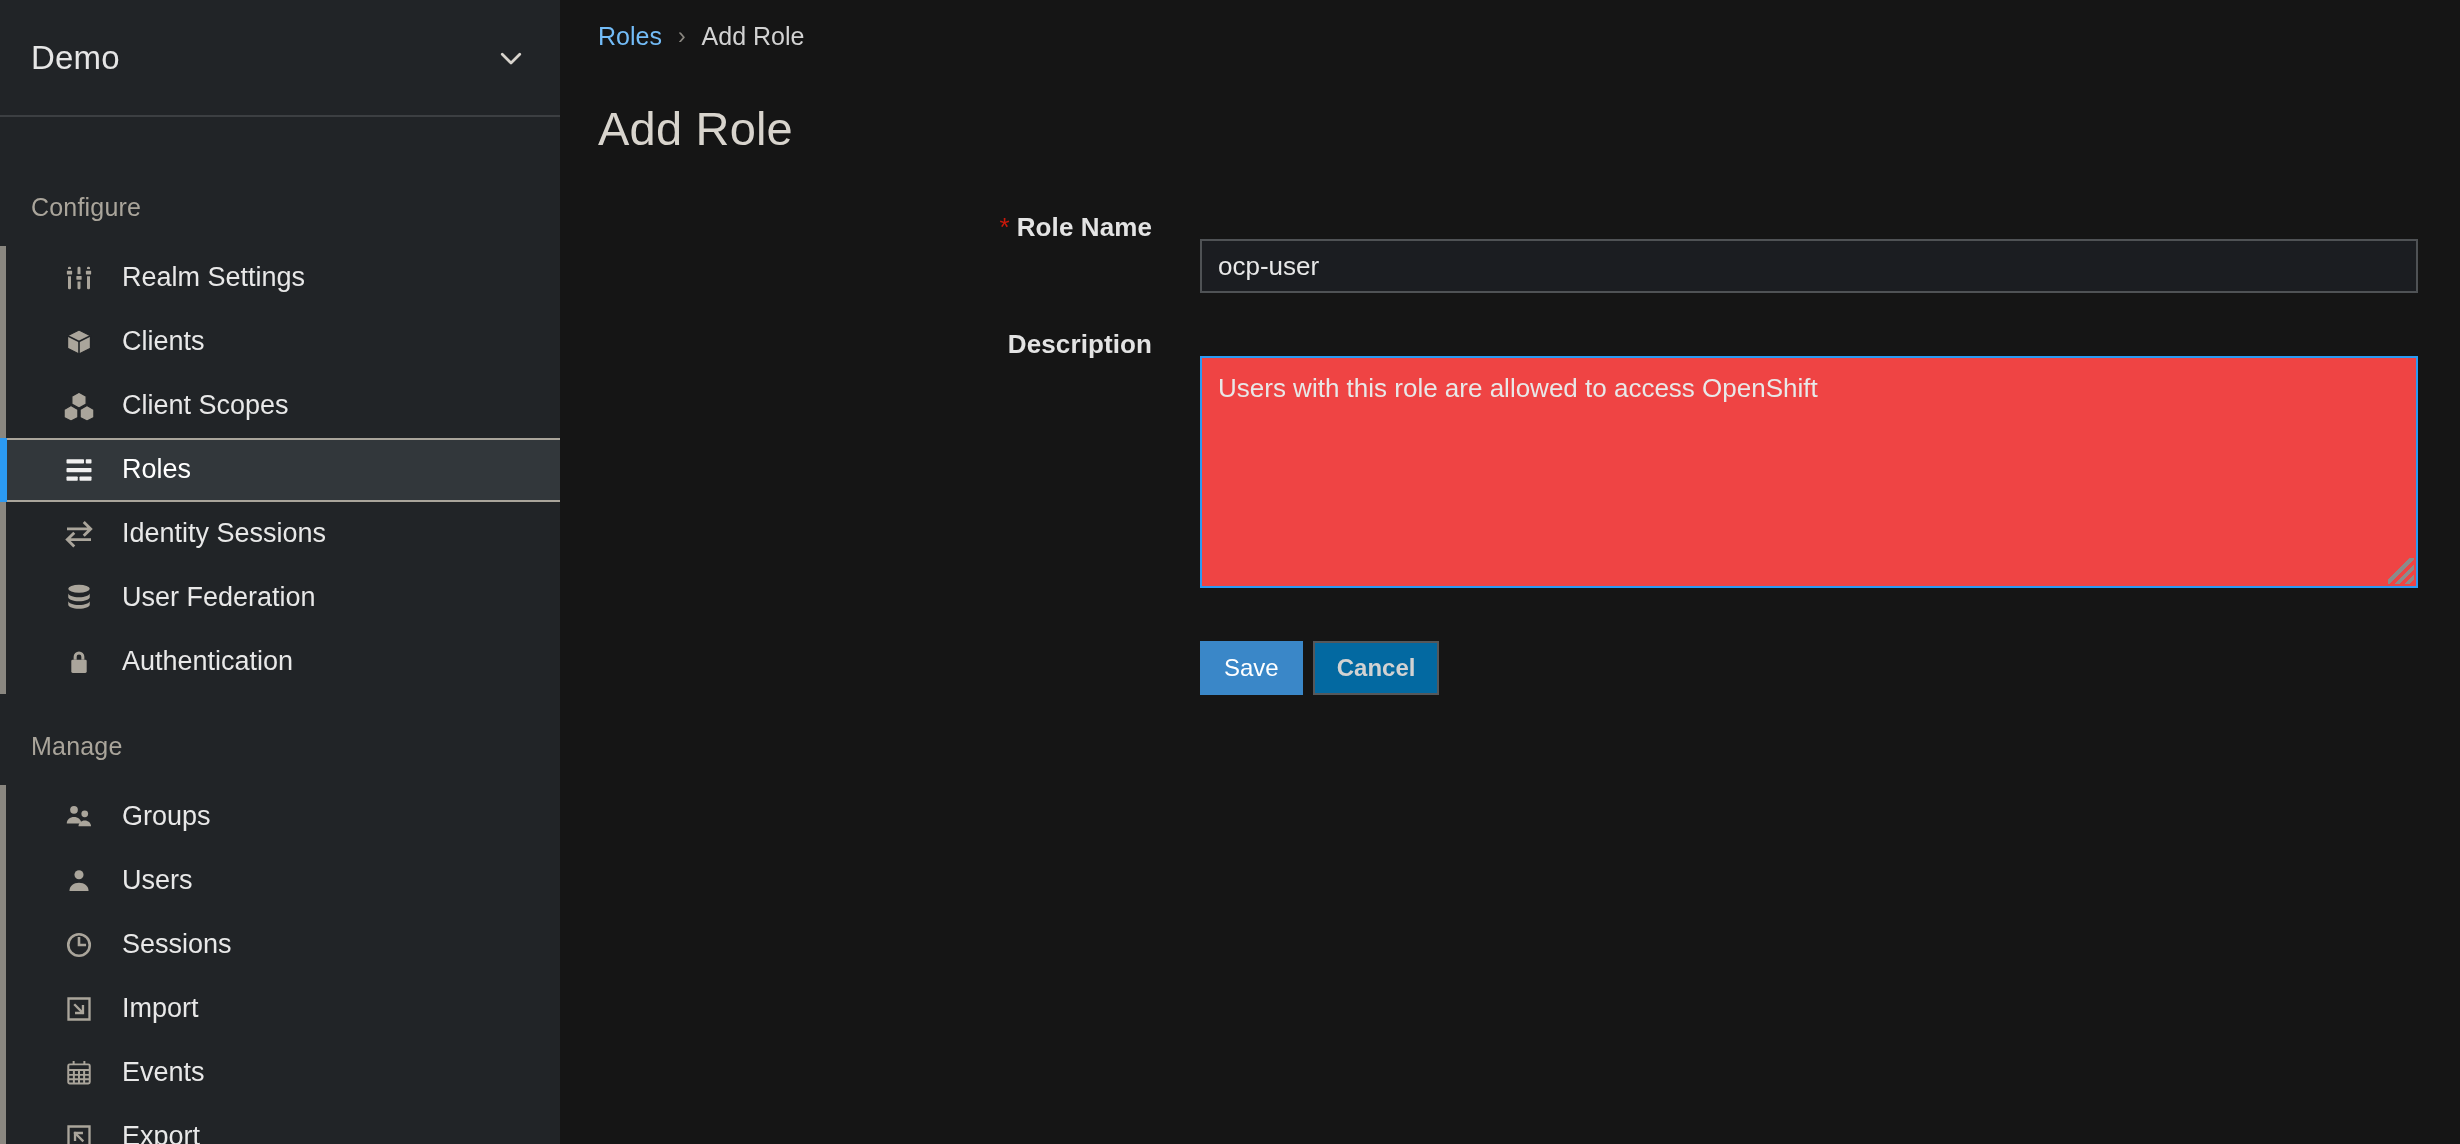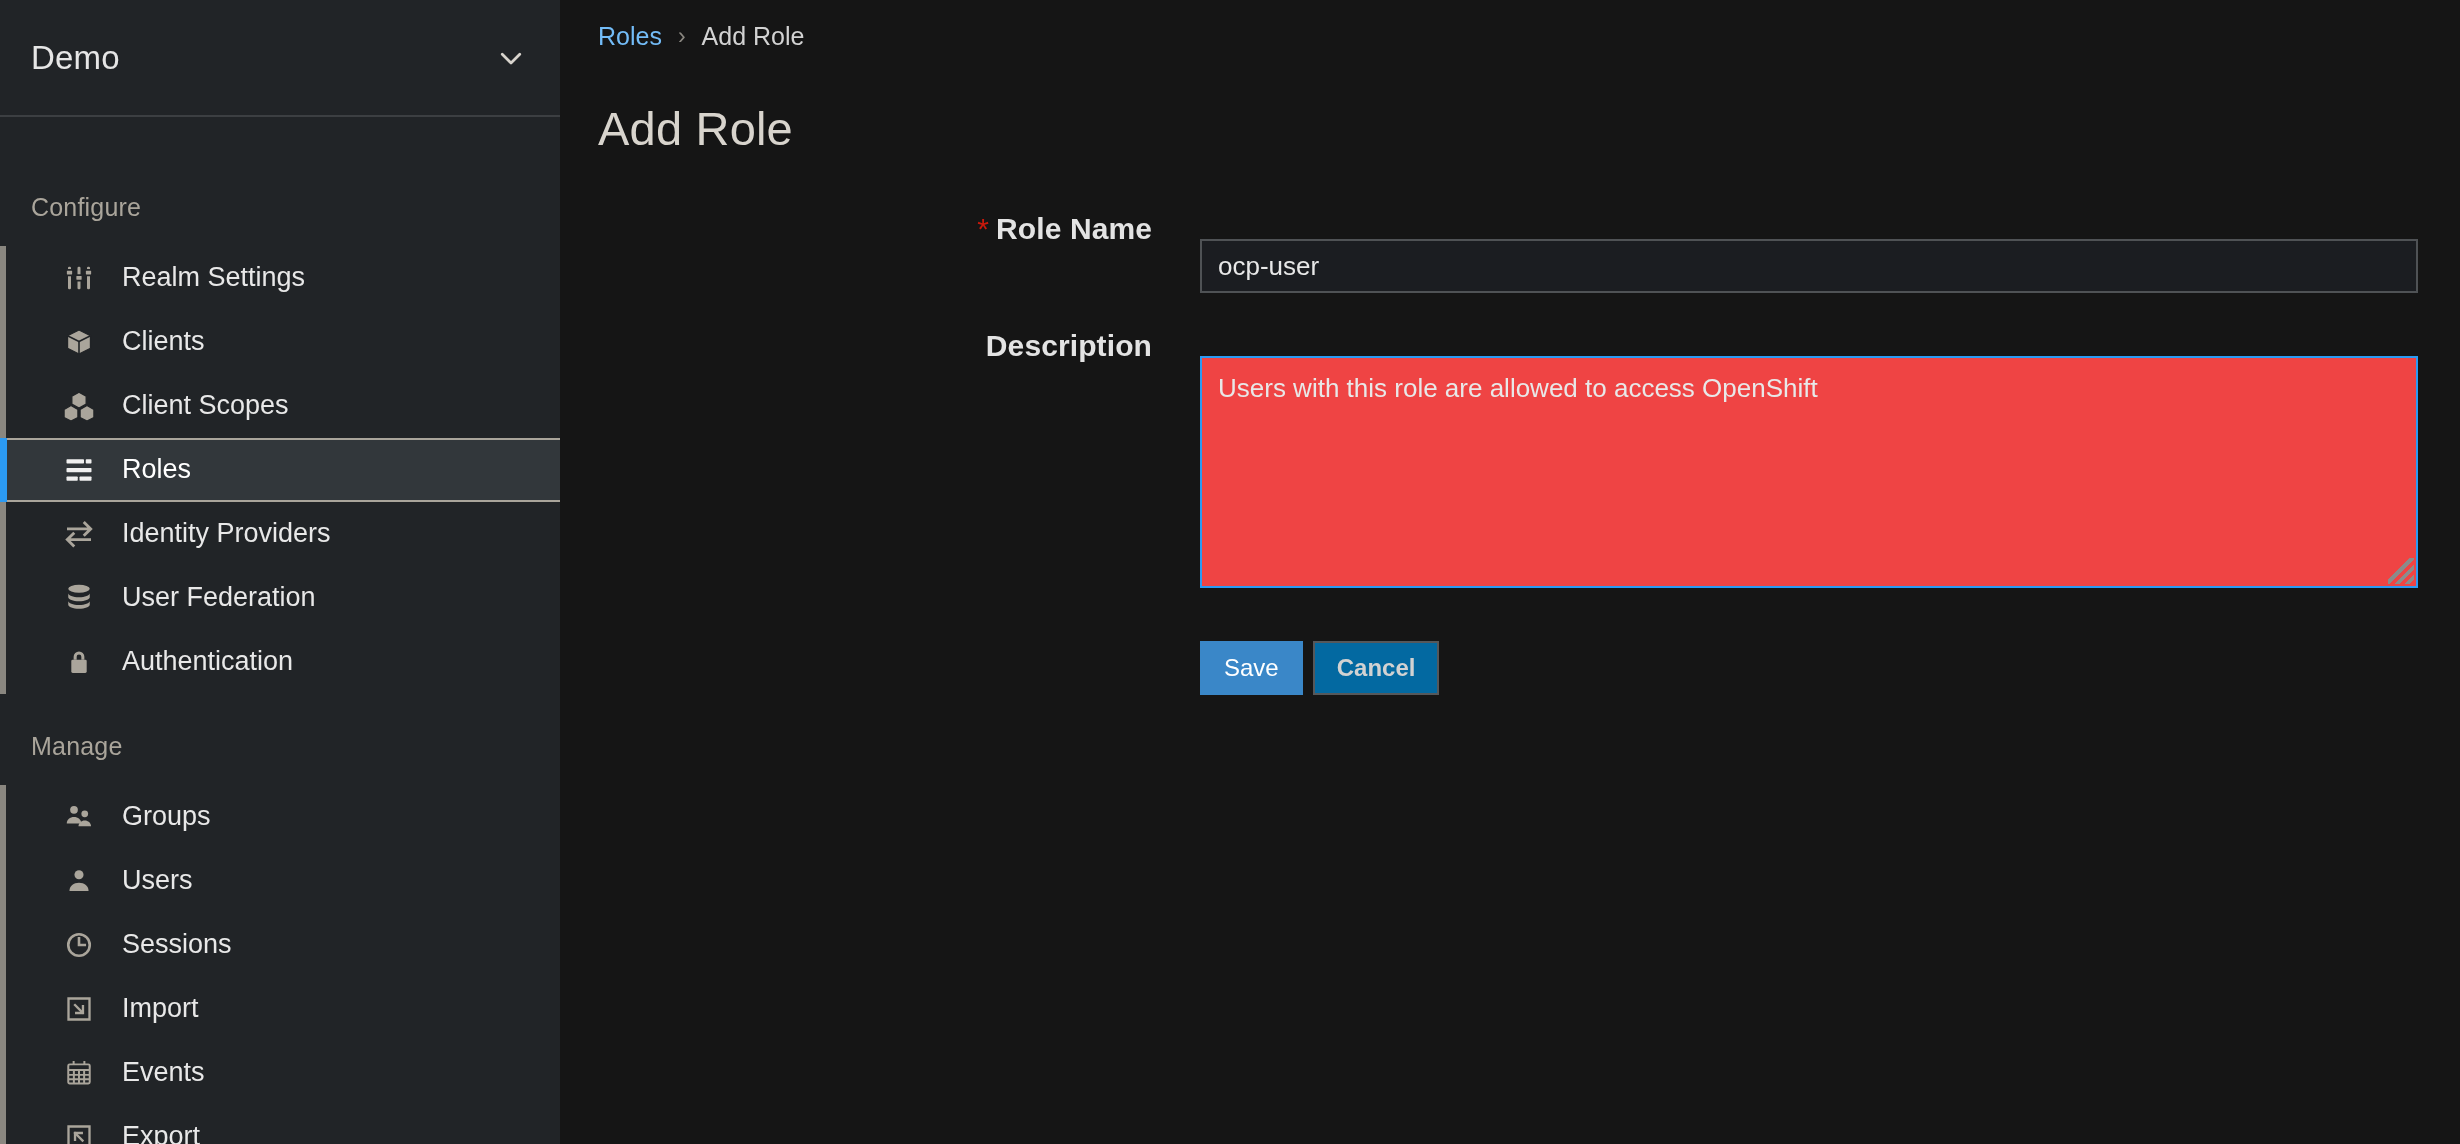--- a/index.html
+++ b/index.html
@@ -95,21 +95,21 @@
     font-size: 47px; color: #d8d4cd; font-weight: 400;
     padding: 50px 0 0 38px; letter-spacing: .2px;
   }
 
   .form { margin-top: 44px; }
   .form-row { display: flex; margin-bottom: 24px; }
   .form-label {
     width: 640px; flex: 0 0 640px;
     text-align: right;
     padding-right: 48px; padding-top: 12px;
-    font-size: 30px; color: #e3e3e3; font-weight: bold;
+    font-size: 26px; color: #e3e3e3; font-weight: bold;
     letter-spacing: .1px;
   }
   .req-star { color: #c9190b; margin-right: 7px; font-weight: normal; }
 
   .field-wrap { flex: 1; padding-right: 42px; margin-top: 39px; }
 
   .text-input {
     width: 100%; height: 54px;
     background: #1b1d21;
     border: 2px solid #4f5255;
@@ -228,21 +228,21 @@
           <span class="nav-label">Roles</span>
         </div>
 
         <div class="nav-item">
           <span class="nav-icon">
             <svg width="32" height="32" viewBox="0 0 24 24" fill="#aaa59b">
                 <path d="M3 8.4h15.2l-3.4-3.4 1.5-1.5 6 5.9-6 5.9-1.5-1.5 3.4-3.4H3z" transform="translate(0,-1.2)"></path>
                 <path d="M21 15.6H5.8l3.4 3.4-1.5 1.5-6-5.9 6-5.9 1.5 1.5-3.4 3.4H21z" transform="translate(0,1.6)"></path>
               </svg>
           </span>
-          <span class="nav-label">Identity Providers</span>
+          <span class="nav-label">Identity Sessions</span>
         </div>
 
         <div class="nav-item">
           <span class="nav-icon">
             <svg width="30" height="30" viewBox="0 0 24 24" fill="#aaa59b">
                 <ellipse cx="12" cy="4.6" rx="8.6" ry="3.2"></ellipse>
                 <path d="M3.4 8.2c0 1.77 3.85 3.2 8.6 3.2s8.6-1.43 8.6-3.2v3.1c0 1.77-3.85 3.2-8.6 3.2s-8.6-1.43-8.6-3.2z"></path>
                 <path d="M3.4 14.3c0 1.77 3.85 3.2 8.6 3.2s8.6-1.43 8.6-3.2v3.1c0 1.77-3.85 3.2-8.6 3.2s-8.6-1.43-8.6-3.2z"></path>
               </svg>
           </span>

